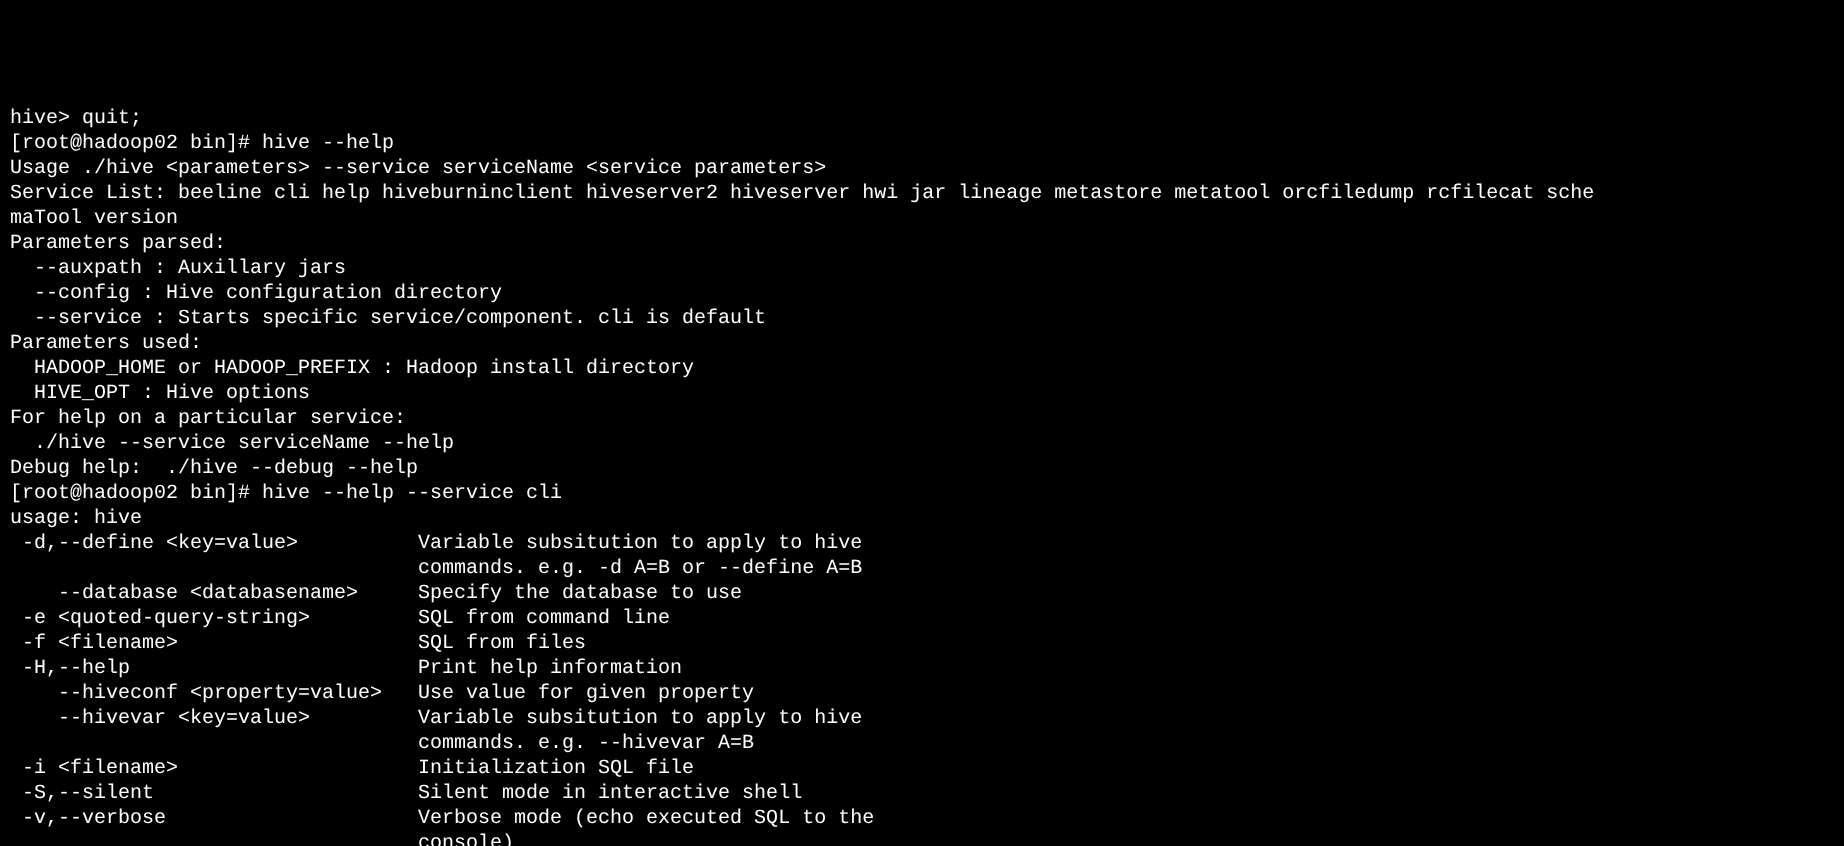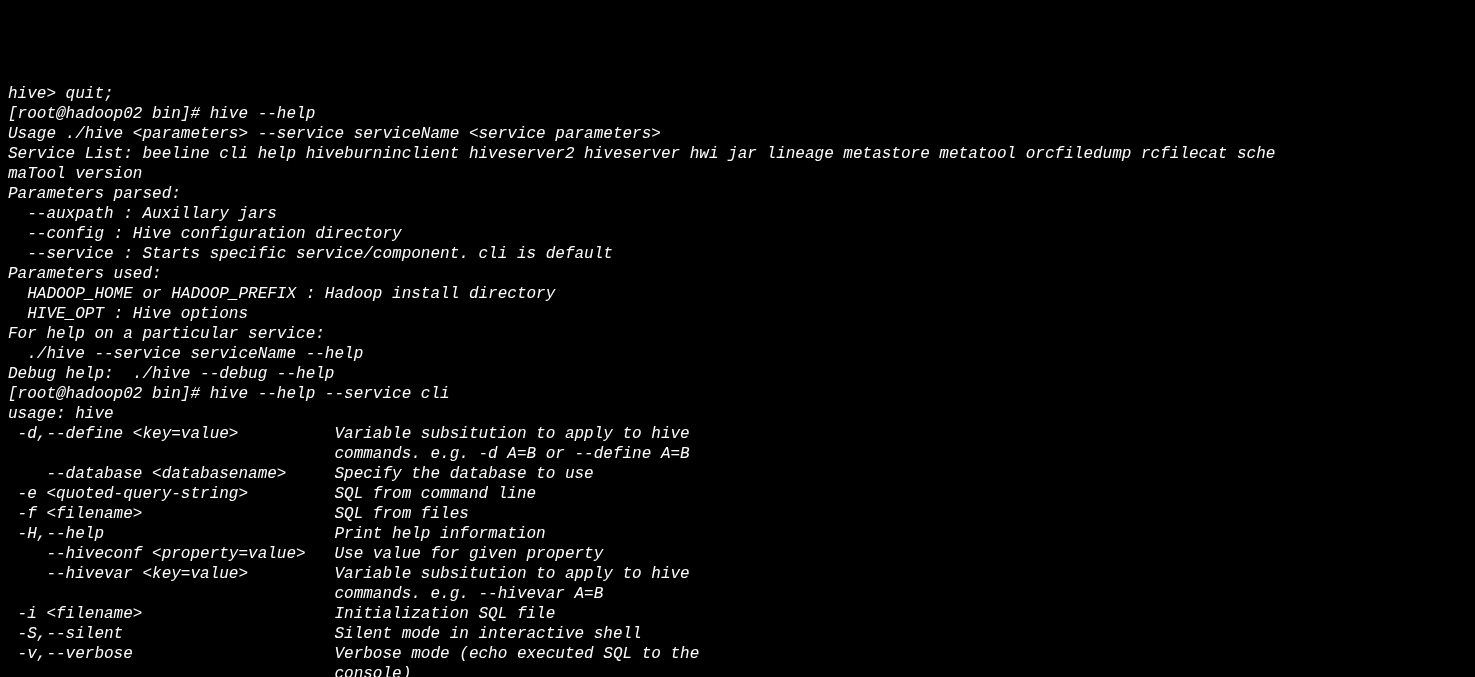--- a/index.html
+++ b/index.html
@@ -14,21 +14,20 @@
       font-size: 16px;
       line-height: 1.25;
       padding: 4px 8px;
       width: 1475px;
       height: 677px;
       overflow: hidden;
       white-space: pre;
     }
     .terminal-line {
       white-space: pre;
-      font-style: italic;
     }
   </style>
 </head>
 <body>
 
 
 
 <div><div class="terminal-line">hive&gt; quit;</div><div class="terminal-line">[root@hadoop02 bin]# hive --help</div><div class="terminal-line">Usage ./hive &lt;parameters&gt; --service serviceName &lt;service parameters&gt;</div><div class="terminal-line">Service List: beeline cli help hiveburninclient hiveserver2 hiveserver hwi jar lineage metastore metatool orcfiledump rcfilecat sche</div><div class="terminal-line">maTool version</div><div class="terminal-line">Parameters parsed:</div><div class="terminal-line">  --auxpath : Auxillary jars</div><div class="terminal-line">  --config : Hive configuration directory</div><div class="terminal-line">  --service : Starts specific service/component. cli is default</div><div class="terminal-line">Parameters used:</div><div class="terminal-line">  HADOOP_HOME or HADOOP_PREFIX : Hadoop install directory</div><div class="terminal-line">  HIVE_OPT : Hive options</div><div class="terminal-line">For help on a particular service:</div><div class="terminal-line">  ./hive --service serviceName --help</div><div class="terminal-line">Debug help:  ./hive --debug --help</div><div class="terminal-line">[root@hadoop02 bin]# hive --help --service cli</div><div class="terminal-line">usage: hive</div><div class="terminal-line"> -d,--define &lt;key=value&gt;          Variable subsitution to apply to hive</div><div class="terminal-line">                                  commands. e.g. -d A=B or --define A=B</div><div class="terminal-line">    --database &lt;databasename&gt;     Specify the database to use</div><div class="terminal-line"> -e &lt;quoted-query-string&gt;         SQL from command line</div><div class="terminal-line"> -f &lt;filename&gt;                    SQL from files</div><div class="terminal-line"> -H,--help                        Print help information</div><div class="terminal-line">    --hiveconf &lt;property=value&gt;   Use value for given property</div><div class="terminal-line">    --hivevar &lt;key=value&gt;         Variable subsitution to apply to hive</div><div class="terminal-line">                                  commands. e.g. --hivevar A=B</div><div class="terminal-line"> -i &lt;filename&gt;                    Initialization SQL file</div><div class="terminal-line"> -S,--silent                      Silent mode in interactive shell</div><div class="terminal-line"> -v,--verbose                     Verbose mode (echo executed SQL to the</div><div class="terminal-line">                                  console)</div></div>
 
 

